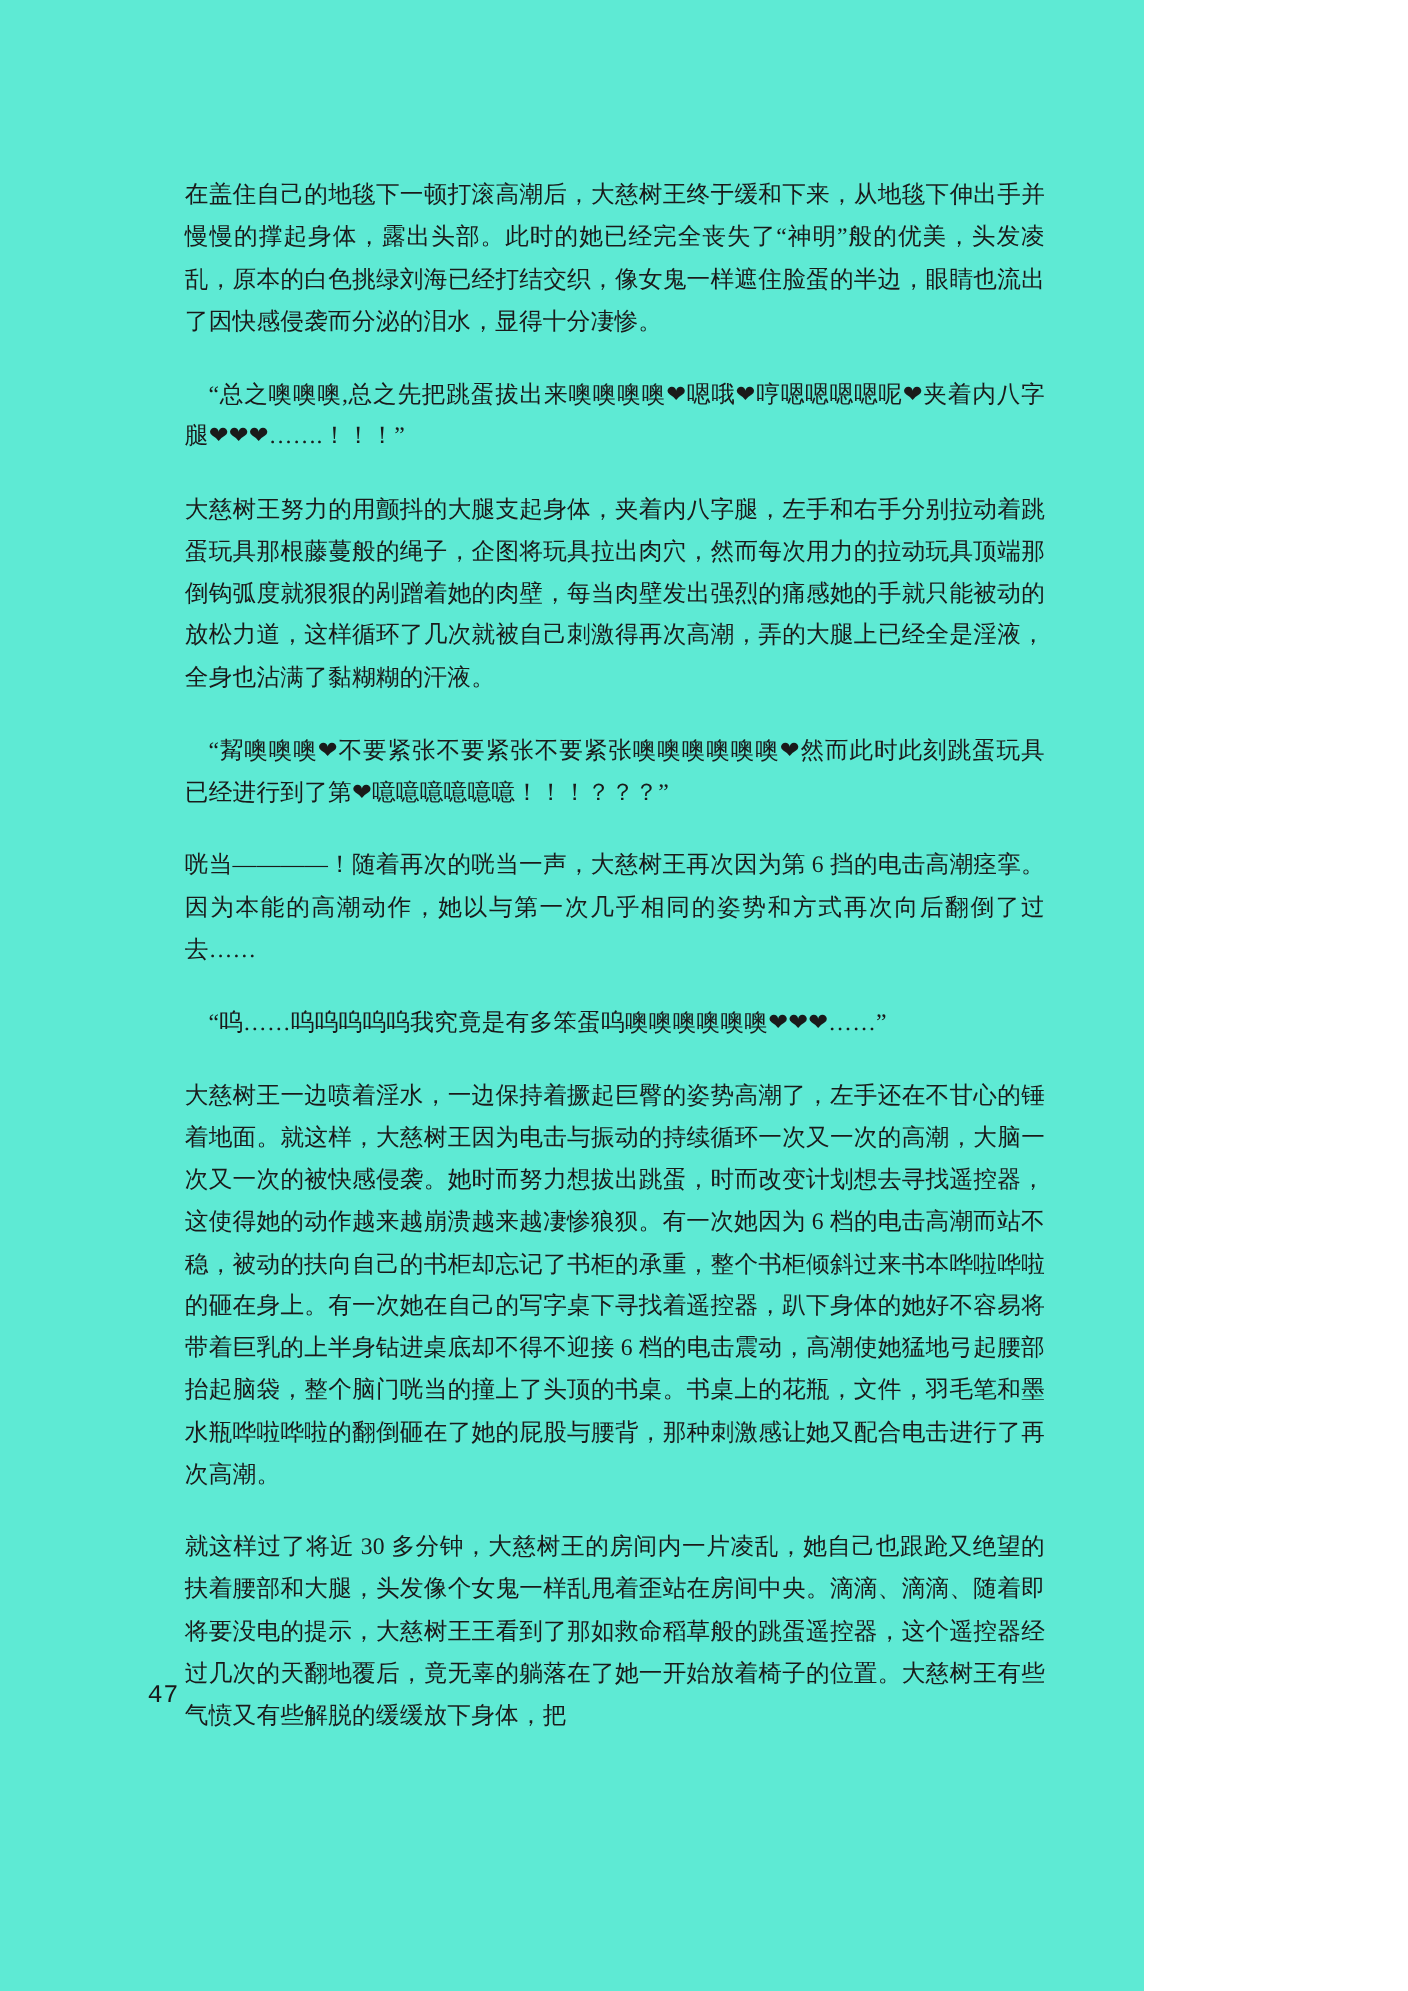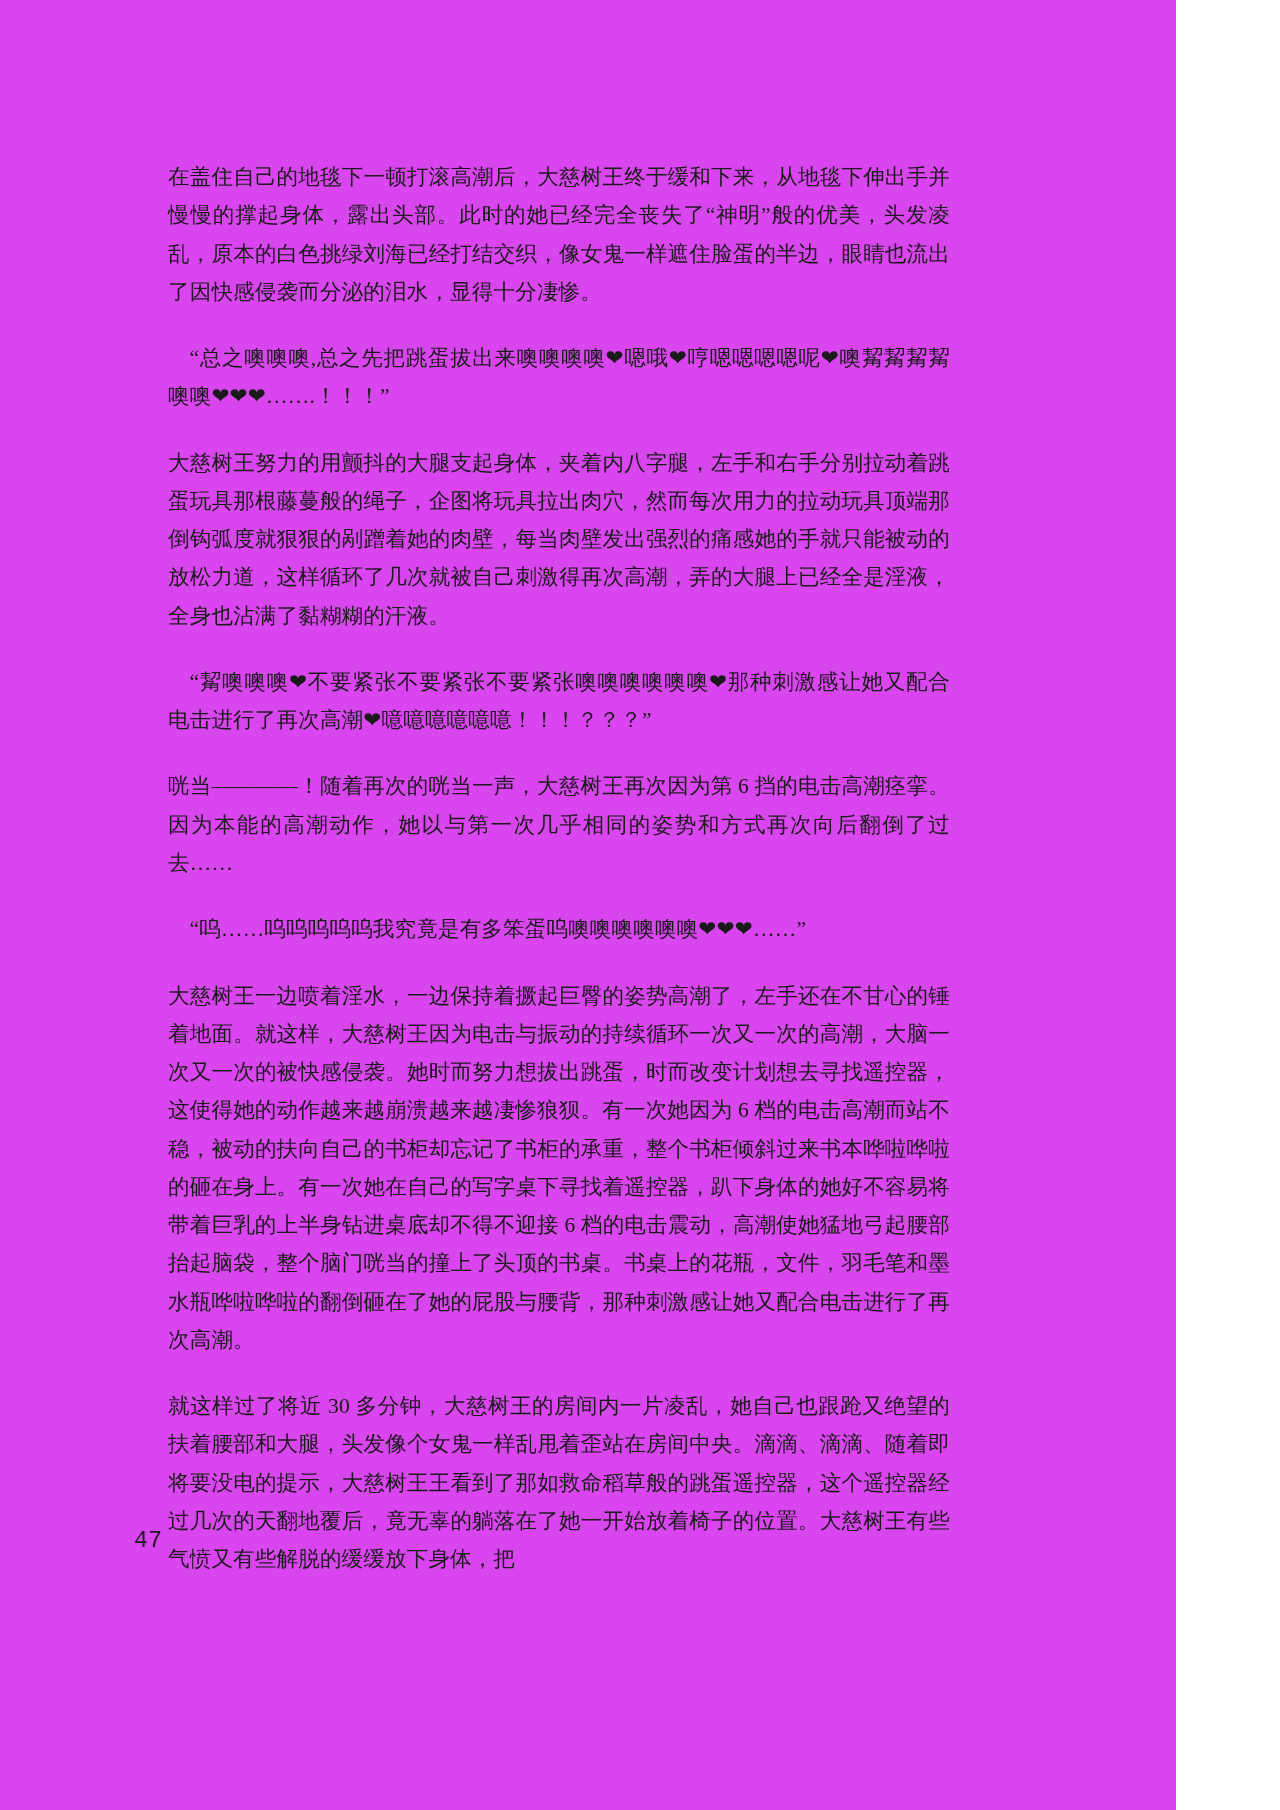--- a/index.html
+++ b/index.html
@@ -12,23 +12,23 @@
     height: 1810px;
     font-family: "Liberation Serif", "DejaVu Serif", serif;
     color: #1a1a1a;
     position: relative;
     overflow: hidden;
   }
   .page {
     position: absolute;
     left: 0;
     top: 0;
-    width: 1176px;
+    width: 1040px;
     height: 1810px;
-    background: #d946ef;
+    background: #5eead4;
   }
   .content {
     position: absolute;
     left: 168px;
     top: 158px;
     width: 782px;
   }
   p.para {
     margin: 0 0 28px 0;
     font-size: 21.5px;
@@ -53,22 +53,22 @@
     color: #1a1a1a;
     letter-spacing: 0.5px;
   }
 </style>
 </head>
 <body>
 
 <div class="page">
   <div class="content">
     <p class="para">在盖住自己的地毯下一顿打滚高潮后，大慈树王终于缓和下来，从地毯下伸出手并慢慢的撑起身体，露出头部。此时的她已经完全丧失了“神明”般的优美，头发凌乱，原本的白色挑绿刘海已经打结交织，像女鬼一样遮住脸蛋的半边，眼睛也流出了因快感侵袭而分泌的泪水，显得十分凄惨。</p>
-    <p class="para indent">“总之噢噢噢,总之先把跳蛋拔出来噢噢噢噢❤嗯哦❤哼嗯嗯嗯嗯呢❤噢觢觢觢觢噢噢❤❤❤…….！！！”</p>
+    <p class="para indent">“总之噢噢噢,总之先把跳蛋拔出来噢噢噢噢❤嗯哦❤哼嗯嗯嗯嗯呢❤夹着内八字腿❤❤❤…….！！！”</p>
     <p class="para">大慈树王努力的用颤抖的大腿支起身体，夹着内八字腿，左手和右手分别拉动着跳蛋玩具那根藤蔓般的绳子，企图将玩具拉出肉穴，然而每次用力的拉动玩具顶端那倒钩弧度就狠狠的剐蹭着她的肉壁，每当肉壁发出强烈的痛感她的手就只能被动的放松力道，这样循环了几次就被自己刺激得再次高潮，弄的大腿上已经全是淫液，全身也沾满了黏糊糊的汗液。</p>
-    <p class="para indent">“觢噢噢噢❤不要紧张不要紧张不要紧张噢噢噢噢噢噢❤那种刺激感让她又配合电击进行了再次高潮❤噫噫噫噫噫噫！！！？？？”</p>
+    <p class="para indent">“觢噢噢噢❤不要紧张不要紧张不要紧张噢噢噢噢噢噢❤然而此时此刻跳蛋玩具已经进行到了第❤噫噫噫噫噫噫！！！？？？”</p>
     <p class="para">咣当————！随着再次的咣当一声，大慈树王再次因为第 6 挡的电击高潮痉挛。因为本能的高潮动作，她以与第一次几乎相同的姿势和方式再次向后翻倒了过去……</p>
     <p class="para indent">“呜……呜呜呜呜呜我究竟是有多笨蛋呜噢噢噢噢噢噢❤❤❤……”</p>
     <p class="para">大慈树王一边喷着淫水，一边保持着撅起巨臀的姿势高潮了，左手还在不甘心的锤着地面。就这样，大慈树王因为电击与振动的持续循环一次又一次的高潮，大脑一次又一次的被快感侵袭。她时而努力想拔出跳蛋，时而改变计划想去寻找遥控器，这使得她的动作越来越崩溃越来越凄惨狼狈。有一次她因为 6 档的电击高潮而站不稳，被动的扶向自己的书柜却忘记了书柜的承重，整个书柜倾斜过来书本哗啦哗啦的砸在身上。有一次她在自己的写字桌下寻找着遥控器，趴下身体的她好不容易将带着巨乳的上半身钻进桌底却不得不迎接 6 档的电击震动，高潮使她猛地弓起腰部抬起脑袋，整个脑门咣当的撞上了头顶的书桌。书桌上的花瓶，文件，羽毛笔和墨水瓶哗啦哗啦的翻倒砸在了她的屁股与腰背，那种刺激感让她又配合电击进行了再次高潮。</p>
     <p class="para">就这样过了将近 30 多分钟，大慈树王的房间内一片凌乱，她自己也跟跄又绝望的扶着腰部和大腿，头发像个女鬼一样乱甩着歪站在房间中央。滴滴、滴滴、随着即将要没电的提示，大慈树王王看到了那如救命稻草般的跳蛋遥控器，这个遥控器经过几次的天翻地覆后，竟无辜的躺落在了她一开始放着椅子的位置。大慈树王有些气愤又有些解脱的缓缓放下身体，把</p>
   </div>
   <div class="page-number">47</div>
 </div>
 
 </body></html>

